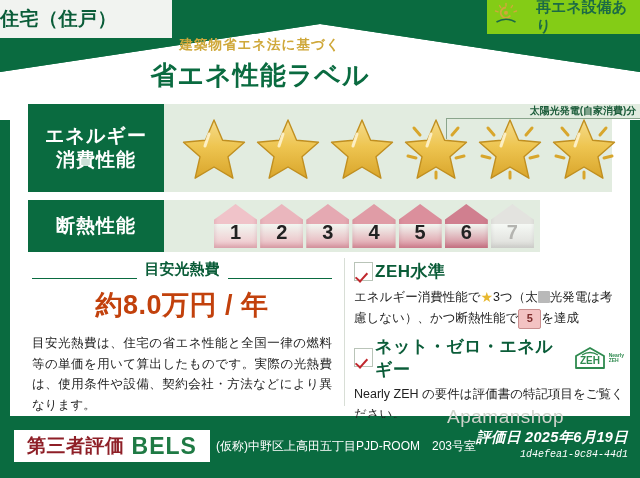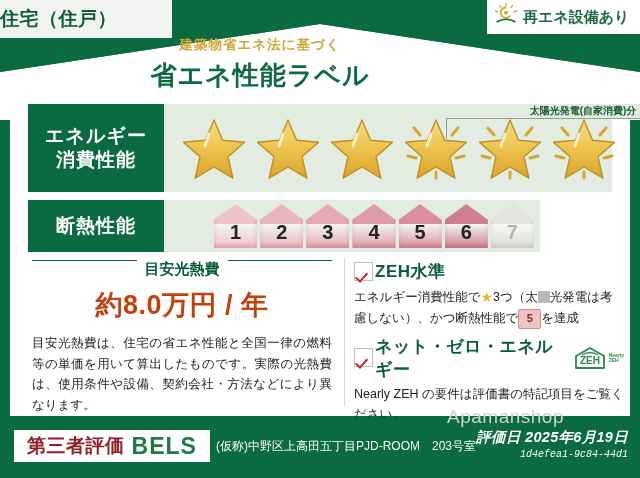--- a/index.html
+++ b/index.html
@@ -30,22 +30,22 @@
     position:absolute;left:0;top:0;width:172px;height:38px;
     background:#f1f3f0;border:2px solid #0a6b40;border-left:none;border-top:none;
     display:flex;align-items:center;justify-content:flex-start;
     z-index:6;
   }
   .tag-left span{font-size:19px;font-weight:bold;color:#0a5c38;letter-spacing:0.5px;}
 
   
   .tag-right{
     position:absolute;right:0;top:0;width:155px;height:36px;
-    background:#ffffff;border:2px solid #0a6b40;border-right:none;border-top:none;
-    display:flex;align-items:center;gap:4px;padding-left:6px;
+    background:#84cc16;border:2px solid #0a6b40;border-right:none;border-top:none;
+    display:flex;align-items:center;gap:17px;padding-left:6px;
     z-index:6;box-sizing:border-box;
   }
   .tag-right .txt{font-size:15px;font-weight:bold;color:#1c6b45;letter-spacing:0;}
 
   
   .head{
     position:absolute;left:0;top:36px;width:520px;text-align:center;z-index:7;font-family:Liberation Serif, serif;
   }
   .head .sub{font-size:13.5px;font-weight:bold;color:#cfa83a;letter-spacing:1px;}
   .head .main{font-size:26px;font-weight:bold;color:#0a6b40;letter-spacing:1px;margin-top:4px;}
@@ -94,21 +94,21 @@
     position:absolute;inset:0;
     clip-path:polygon(50% 0,100% 36%,100% 100%,0 100%,0 36%);
   }
   .house .num{position:relative;z-index:2;}
 
   
   .col-left{position:absolute;left:22px;top:172px;width:300px;}
   .col-right{position:absolute;left:344px;top:172px;width:270px;}
   .divider{position:absolute;left:334px;top:170px;width:1px;height:148px;background:#d8ded6;}
 
-  .hikari-head{display:flex;align-items:flex-start;gap:8px;}
+  .hikari-head{display:flex;align-items:flex-end;gap:8px;}
   .hikari-head .line{flex:1;height:1px;background:#0a6b40;}
   .hikari-head .t{font-size:15px;font-weight:bold;color:#0a5c38;white-space:nowrap;}
   .hikari-amount{
     text-align:center;font-size:27px;font-weight:bold;color:#c2410c;
     margin-top:8px;letter-spacing:0.5px;
   }
   .hikari-note{
     margin-top:10px;font-size:12.5px;line-height:1.65;color:#222;text-align:justify;
   }
 

